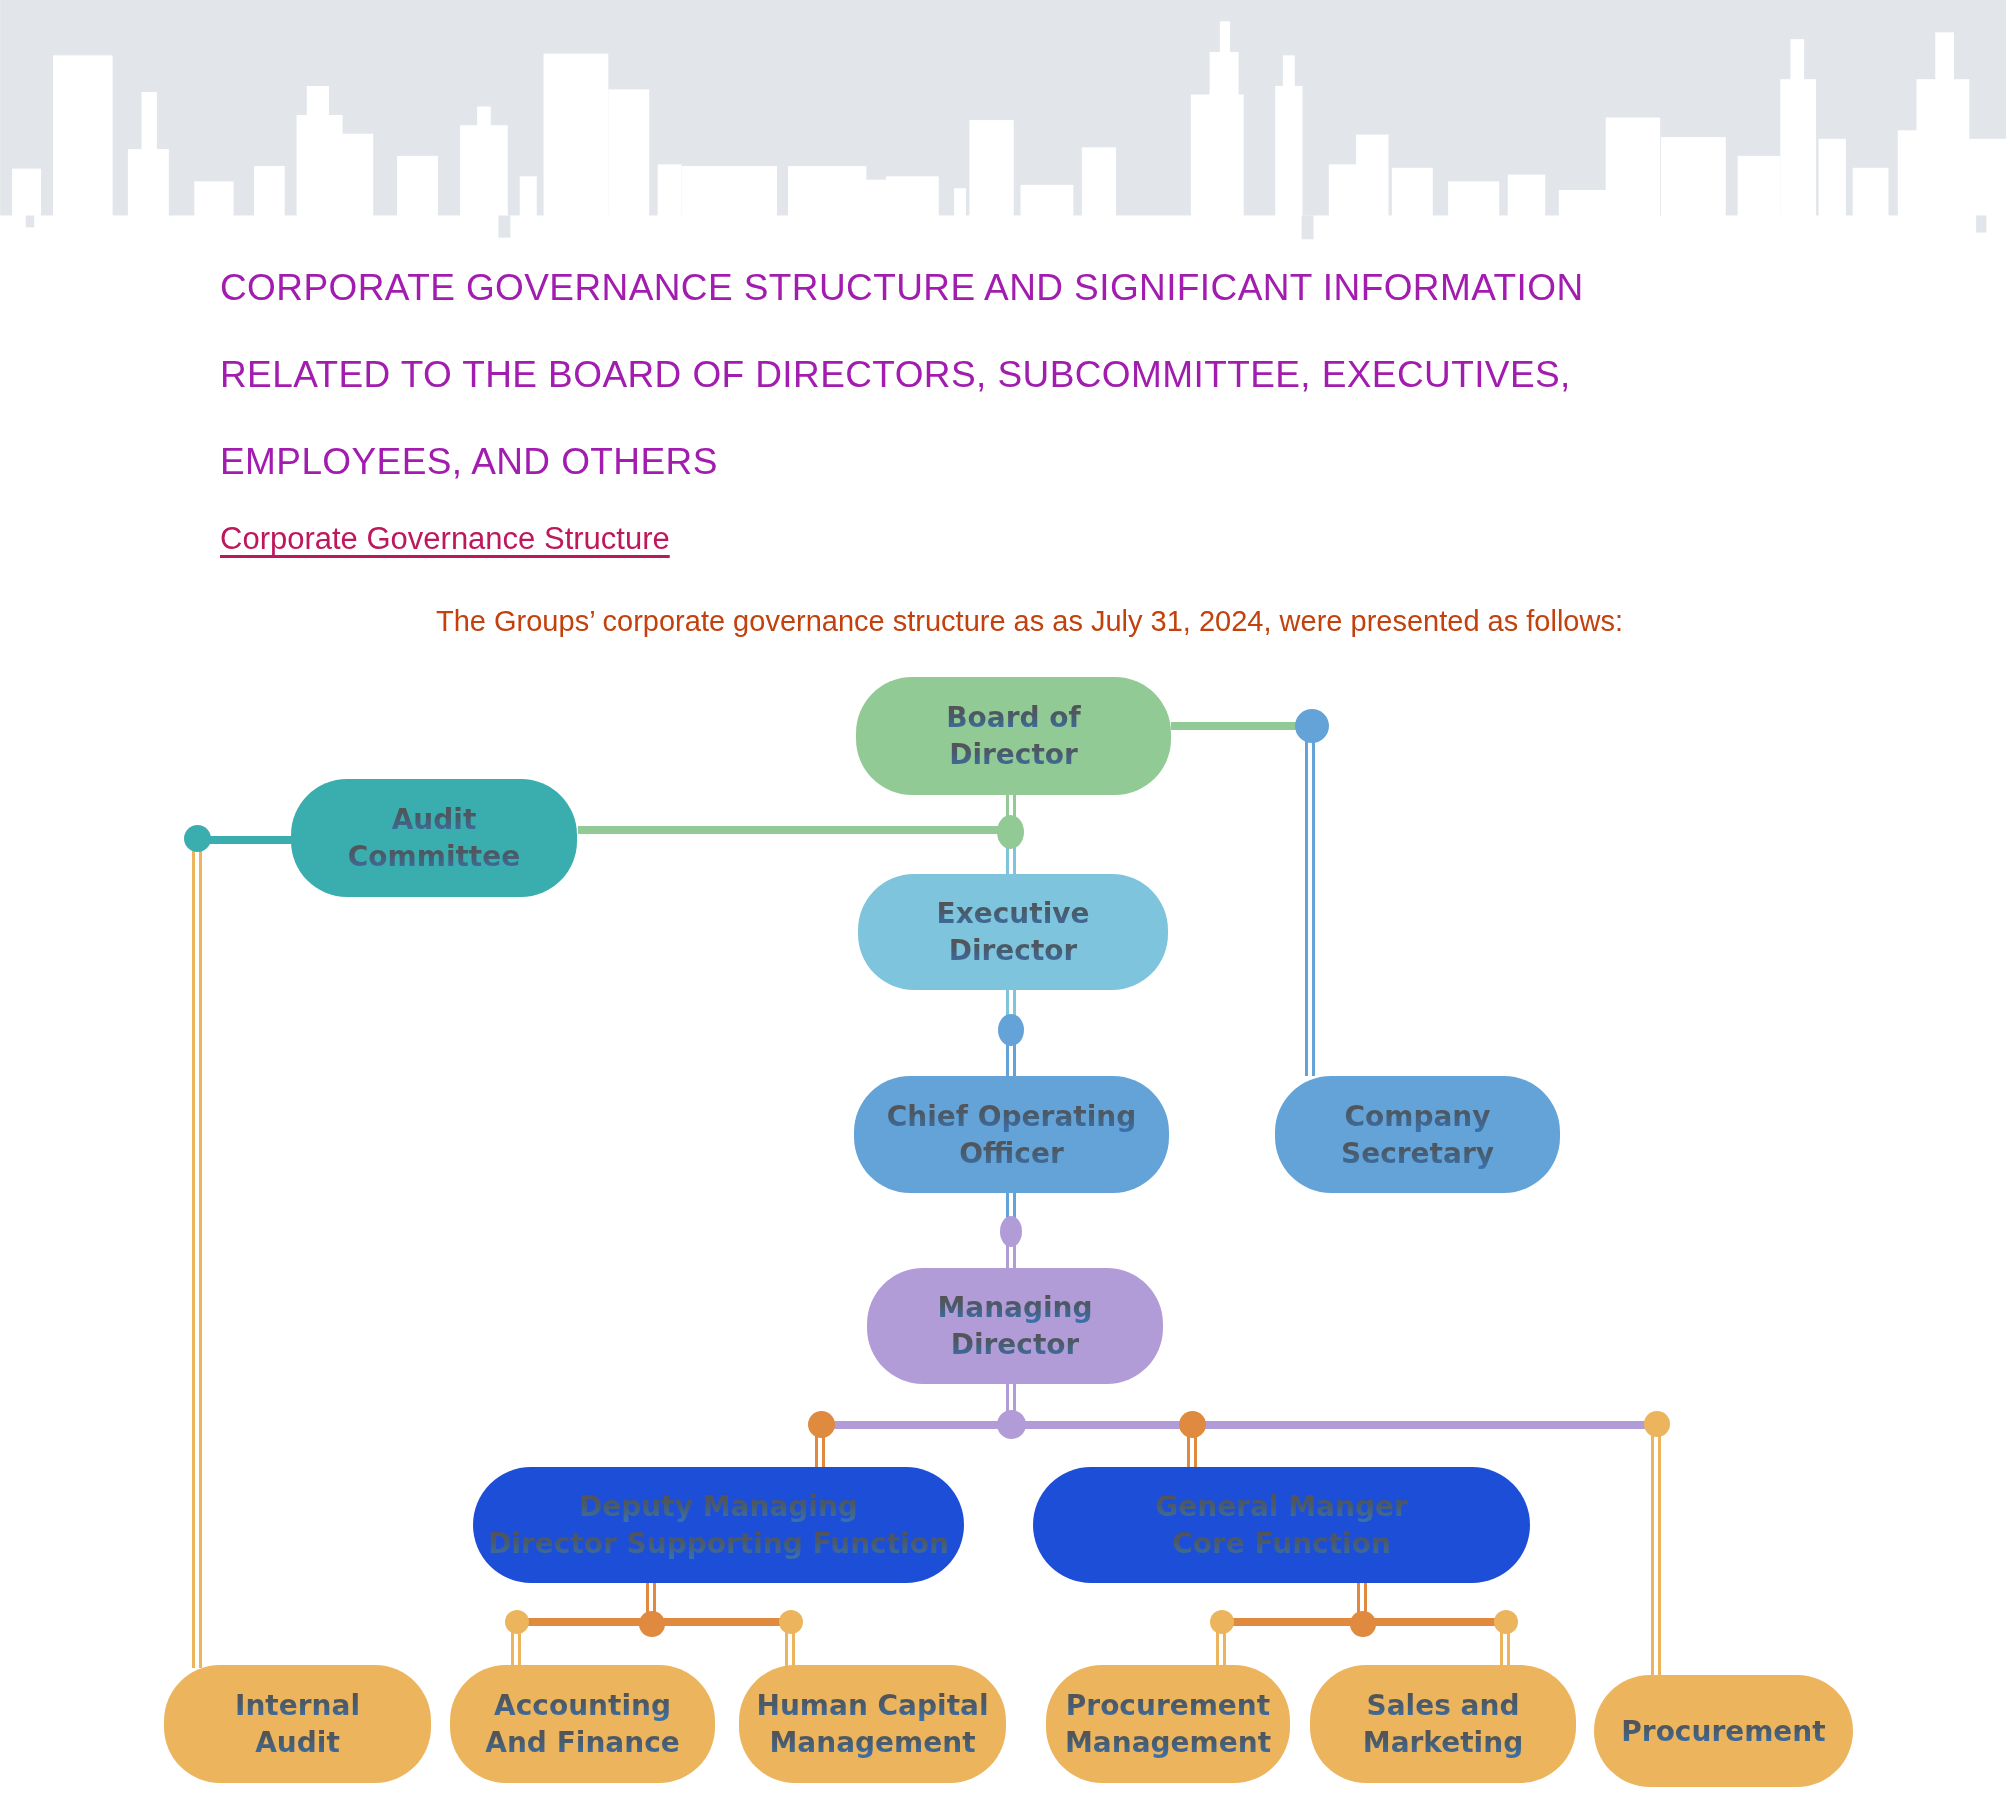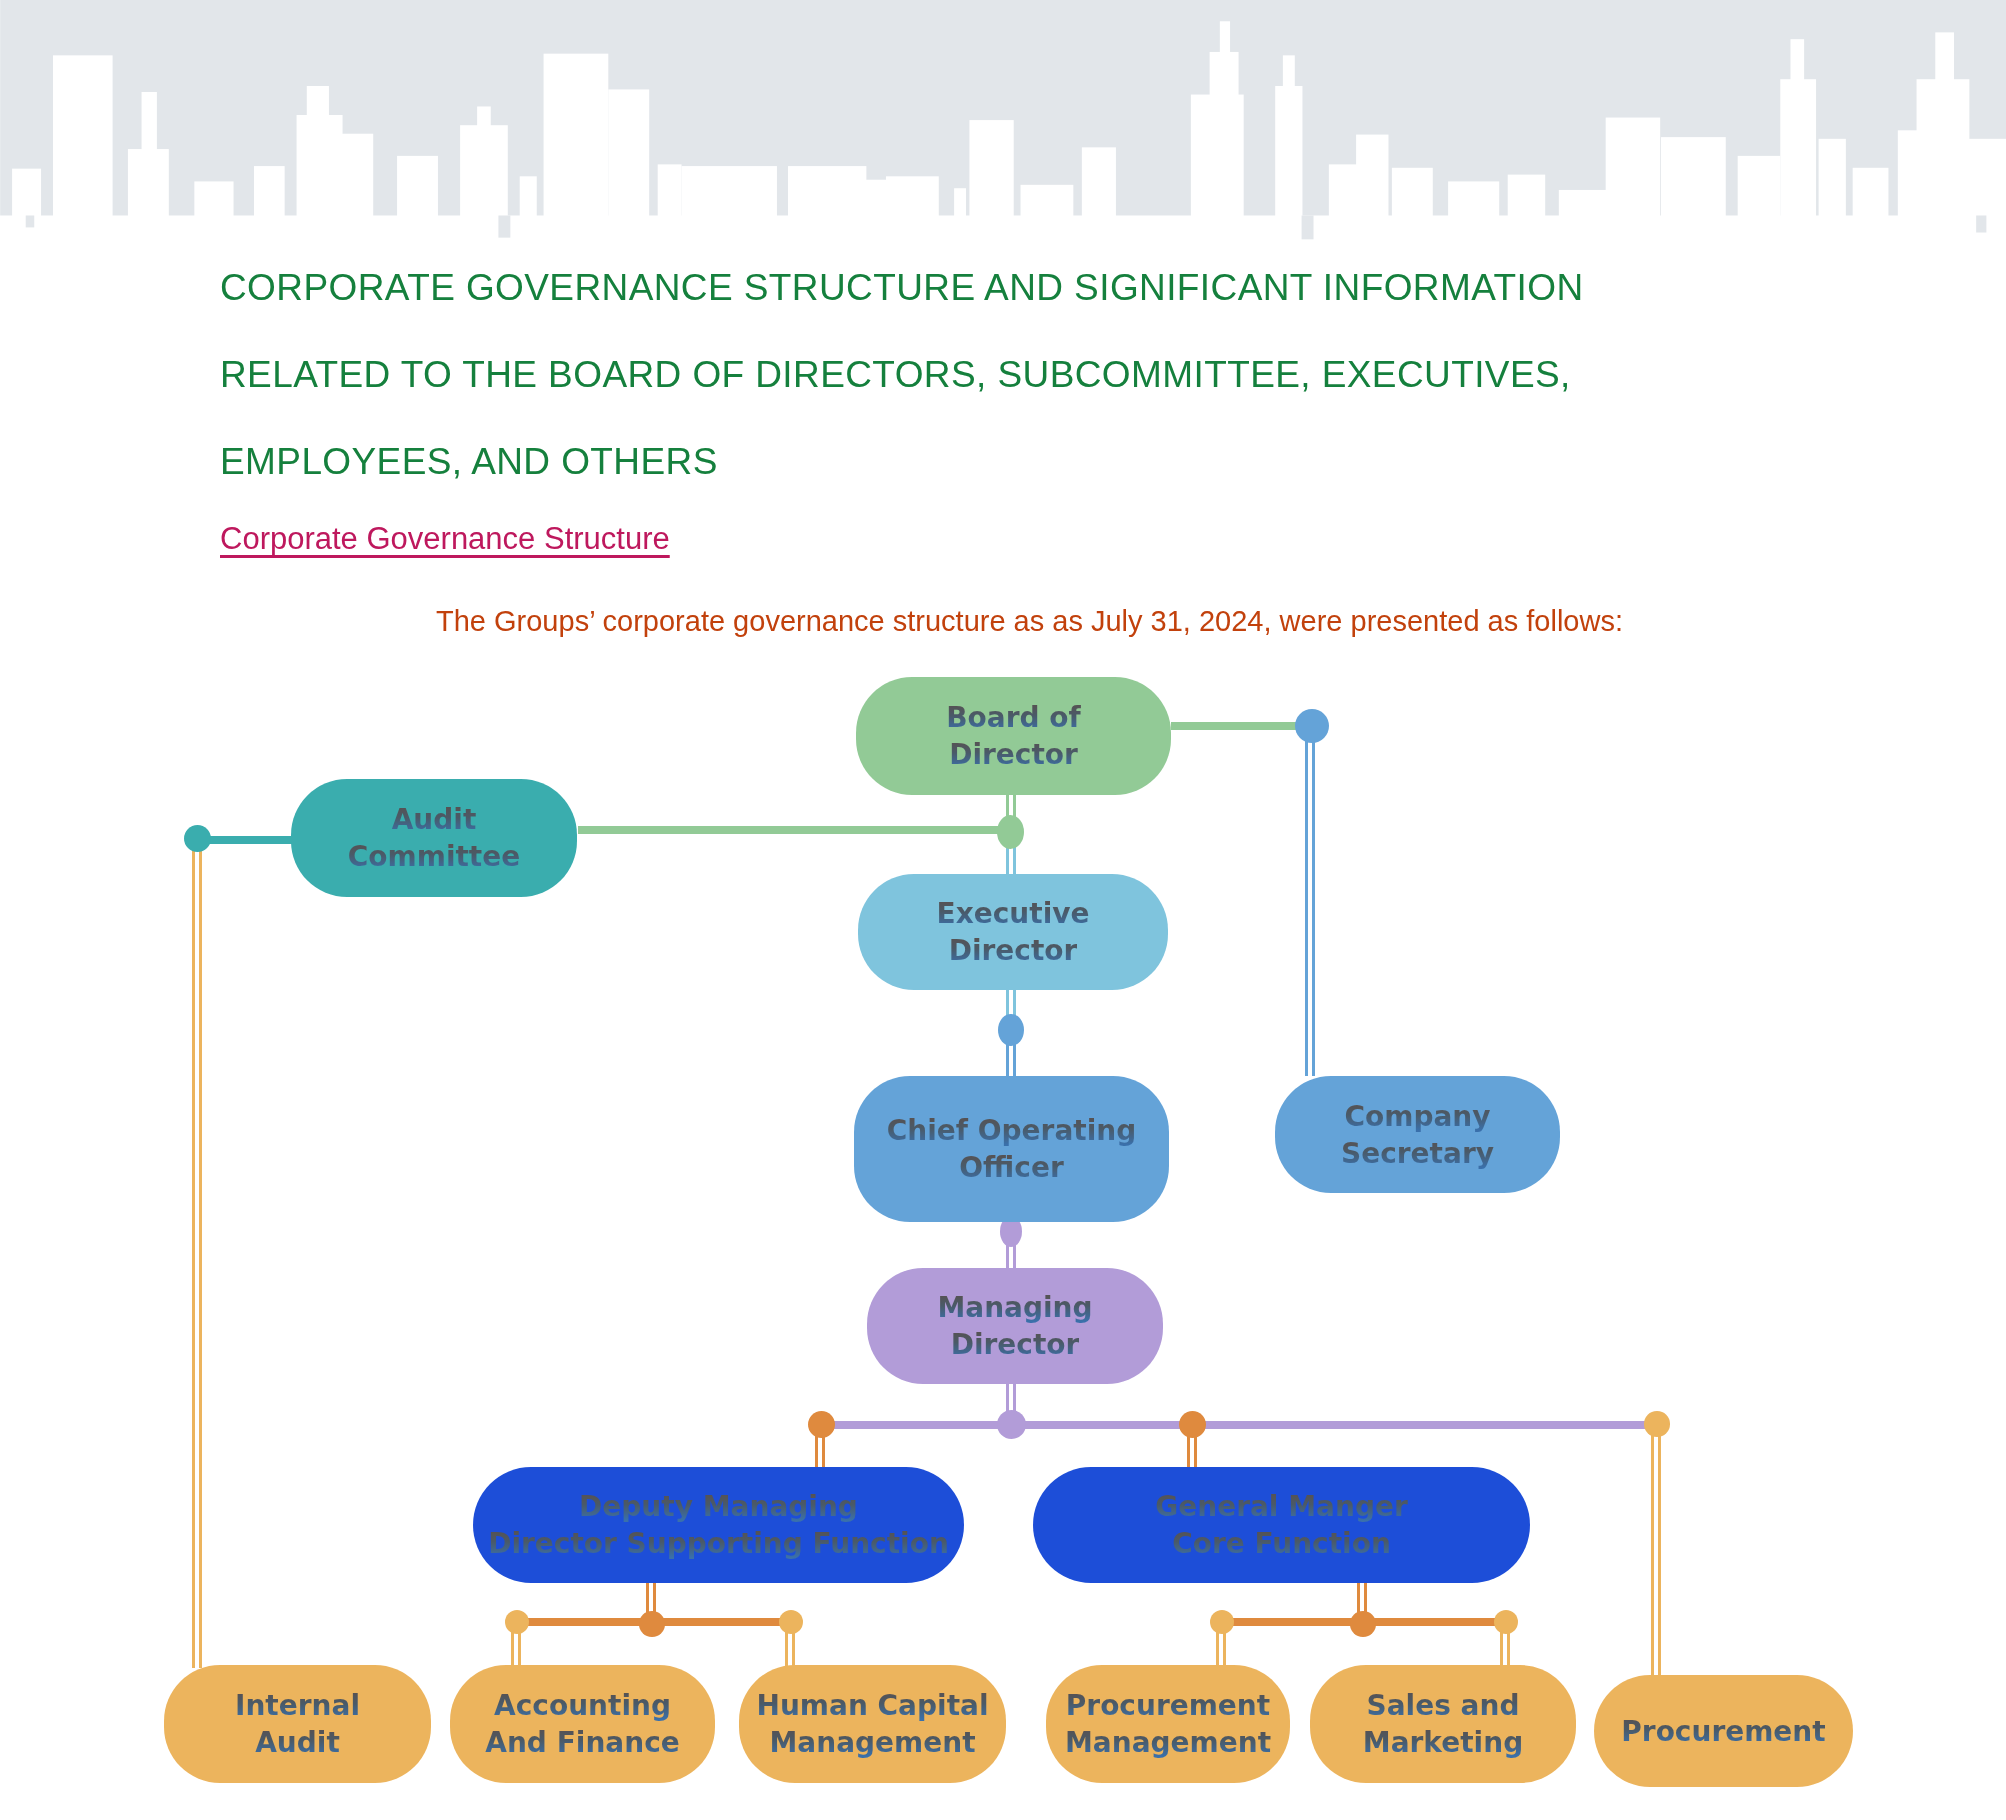--- a/index.html
+++ b/index.html
@@ -5,21 +5,21 @@
   html,body{margin:0;padding:0;}
   body{
     width:2007px;height:1820px;position:relative;overflow:hidden;
     background:#ffffff;font-family:"Liberation Sans",sans-serif;
   }
   
   .banner{position:absolute;left:0;top:0;width:2007px;height:247px;}
   
   .title{
     position:absolute;left:220px;top:244px;width:1533px;
-    color:#15803d;font-size:37px;font-weight:400;letter-spacing:0.4px;
+    color:#a21caf;font-size:37px;font-weight:400;letter-spacing:0.4px;
     line-height:87px;
   }
   .section-link{
     position:absolute;left:220px;top:521px;
     color:#be185d;font-size:31px;font-weight:400;
     text-decoration:underline;text-underline-offset:6px;text-decoration-thickness:2.6px;
     cursor:pointer;
   }
   .intro{
     position:absolute;left:436px;top:605px;
@@ -184,21 +184,21 @@
     <span class="l">Director</span>
   </div>
   <div class="node fill-teal" style="left:291px;top:779px;width:286px;height:118px;">
     <span class="l">Audit</span>
     <span class="l">Committee</span>
   </div>
   <div class="node fill-lblue" style="left:858px;top:874px;width:310px;height:116px;">
     <span class="l">Executive</span>
     <span class="l">Director</span>
   </div>
-  <div class="node fill-blue" style="left:854px;top:1076px;width:315px;height:146px;">
+  <div class="node fill-blue" style="left:854px;top:1076px;width:315px;height:117px;">
     <span class="l">Chief Operating</span>
     <span class="l">Officer</span>
   </div>
   <div class="node fill-blue" style="left:1275px;top:1076px;width:285px;height:117px;">
     <span class="l">Company</span>
     <span class="l">Secretary</span>
   </div>
   <div class="node fill-purple" style="left:867px;top:1268px;width:296px;height:116px;">
     <span class="l">Managing</span>
     <span class="l">Director</span>

